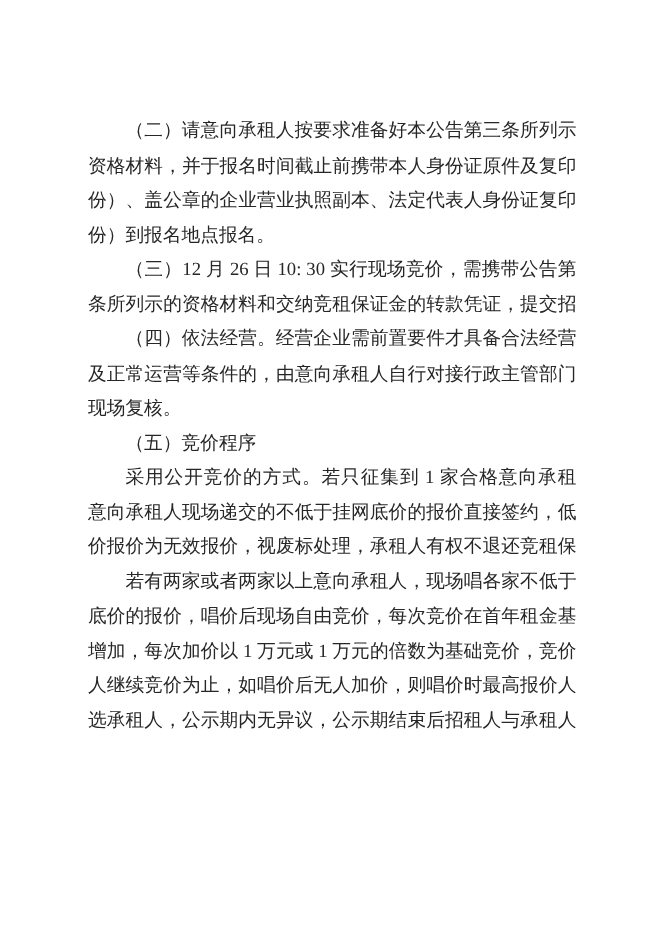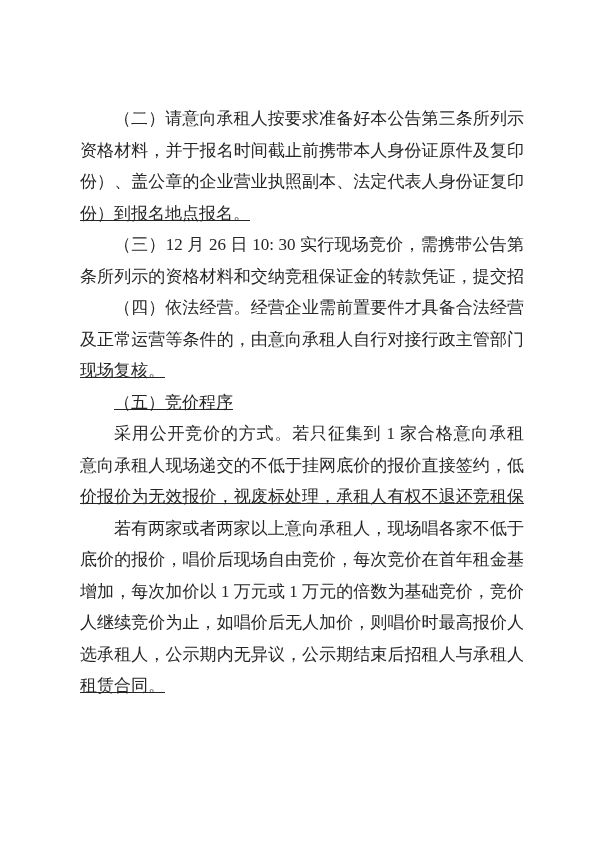--- a/index.html
+++ b/index.html
@@ -34,21 +34,20 @@
     text-justify: inter-character;
     white-space: normal;
     overflow: hidden;
     height: 31.5px;
   }
   .line.first {
     text-indent: 2em;
   }
   .line.last {
     text-align-last: left;
-    text-decoration: underline;
   }
 </style>
 </head>
 <body>
 
 <div class="page">
   <div class="text-block" id="doc-body" style="color: rgb(38, 38, 38);">
       <div class="para">
         <div class="line first">（二）请意向承租人按要求准备好本公告第三条所列示的</div>
         <div class="line">资格材料，并于报名时间截止前携带本人身份证原件及复印件（1</div>
@@ -71,16 +70,15 @@
         <div class="line first">采用公开竞价的方式。若只征集到 1 家合格意向承租人，按</div>
         <div class="line">意向承租人现场递交的不低于挂网底价的报价直接签约，低于底</div>
         <div class="line last">价报价为无效报价，视废标处理，承租人有权不退还竞租保证金。</div>
       </div>
       <div class="para">
         <div class="line first">若有两家或者两家以上意向承租人，现场唱各家不低于挂网</div>
         <div class="line">底价的报价，唱价后现场自由竞价，每次竞价在首年租金基础上</div>
         <div class="line">增加，每次加价以 1 万元或 1 万元的倍数为基础竞价，竞价到无</div>
         <div class="line">人继续竞价为止，如唱价后无人加价，则唱价时最高报价人为中</div>
         <div class="line">选承租人，公示期内无异议，公示期结束后招租人与承租人签订</div>
-        <div class="line last">租赁合同。</div>
       </div>
     </div>
 </div>
 
 </body></html>

